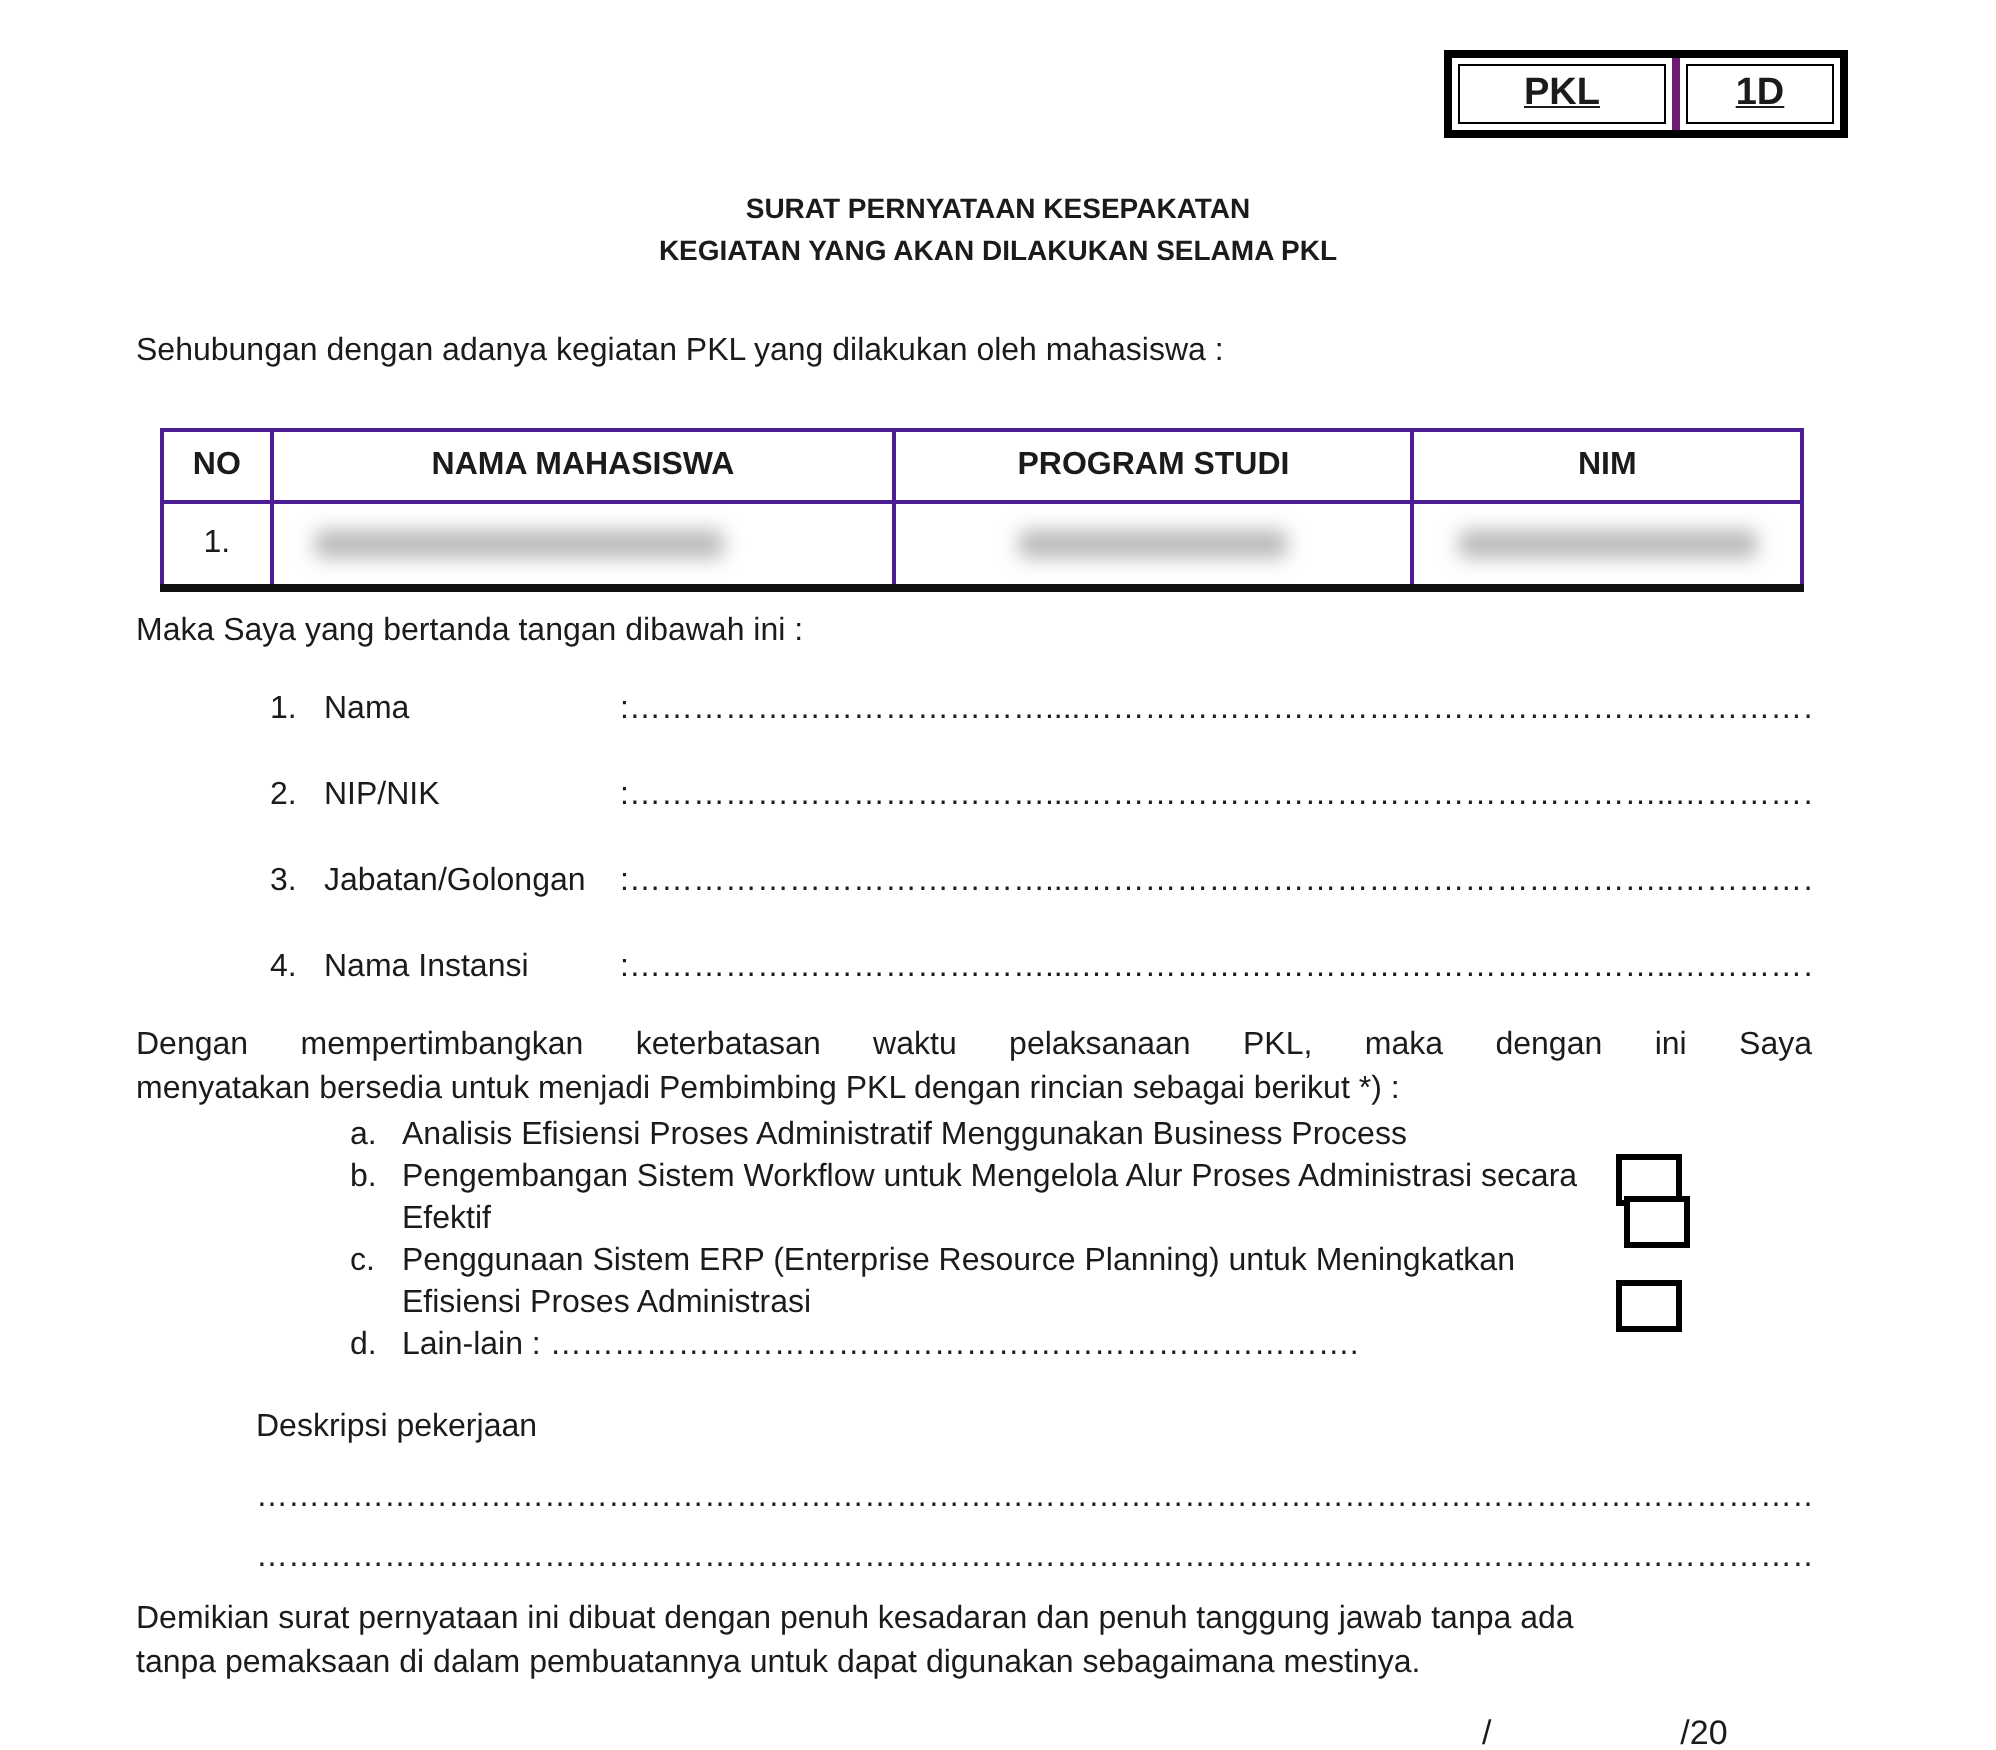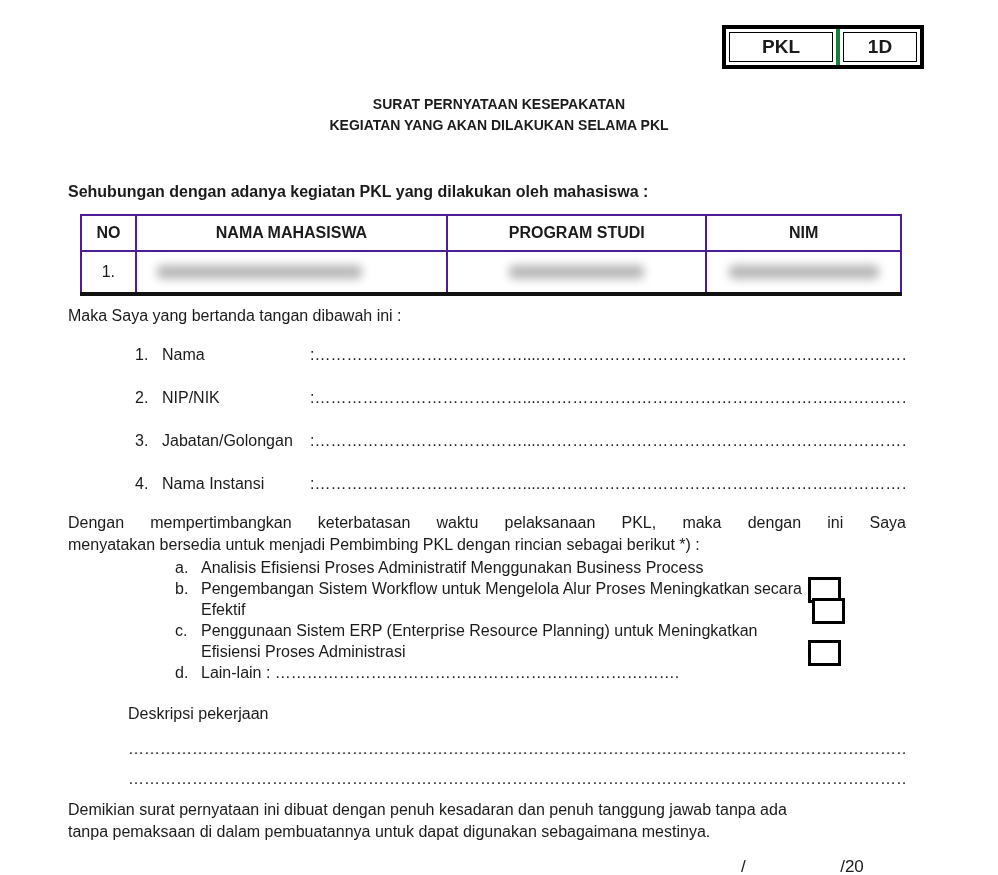--- a/index.html
+++ b/index.html
@@ -4,29 +4,29 @@
 <style>
   html,body { margin:0; padding:0; background:#ffffff; }
   .page {
     position:relative; width:998px; height:875px; background:#ffffff;
     font-family:"Liberation Sans", sans-serif; font-size:16px; color:#1b1b1b;
     overflow:hidden;
   }
 
   
   .badge { position:absolute; top:25px; left:722px; display:flex; border:4px solid #000; background:#fff; }
-  .badge-cell { padding:3px; }
-  .badge-cell + .badge-cell { border-left:4px solid #15803d; }
+  .badge-cell { padding:3px;text-decoration:underline; }
+  .badge-cell + .badge-cell { border-left:4px solid #701a75; }
   .badge-inner { border:1.5px solid #000; padding:3px 10px; text-align:center; font-weight:bold; font-size:19px; line-height:22px; }
   .badge-inner.w1 { min-width:82px; }
   .badge-inner.w2 { min-width:52px; }
 
   .title { position:absolute; top:94px; left:0; width:100%; text-align:center; font-weight:bold; font-size:14px; line-height:21px; }
 
-  .intro { position:absolute; top:183px; left:68px;font-weight:bold; }
+  .intro { position:absolute; top:167px; left:68px; }
 
   
   .stu-table { position:absolute; top:214px; left:80px; width:822px; border-collapse:collapse; border:2px solid #111; border-bottom:4px solid #111; }
   .stu-table th, .stu-table td { border:2px solid #4c1d95; padding:0; }
   .stu-table th { height:34px; font-weight:bold; font-size:16px; text-align:center; }
   .stu-table td { height:40px; text-align:center; vertical-align:middle; }
   .redacted { height:14px; background:#7d7d7d; border-radius:5px; filter:blur(5px); opacity:.55; margin:0 auto; }
   .redacted.r-name { width:205px; margin-left:20px; margin-right:auto; }
   .redacted.r-prog { width:135px; }
   .redacted.r-nim  { width:150px; }
@@ -154,21 +154,21 @@
         <div class="option-lines">
           <div>Analisis Efisiensi Proses Administratif Menggunakan Business Process</div>
         </div>
       </div>
       <span class="checkbox"></span>
     </div>
     <div class="option">
       <div class="option-flex">
         <span class="option-letter">b.</span>
         <div class="option-lines">
-          <div>Pengembangan Sistem Workflow untuk Mengelola Alur Proses Meningkatkan secara</div>
+          <div>Pengembangan Sistem Workflow untuk Mengelola Alur Proses Administrasi secara</div>
           <div>Efektif</div>
         </div>
       </div>
       <span class="checkbox cb-b"></span>
     </div>
     <div class="option">
       <div class="option-flex">
         <span class="option-letter">c.</span>
         <div class="option-lines">
           <div>Penggunaan Sistem ERP (Enterprise Resource Planning) untuk Meningkatkan</div>

